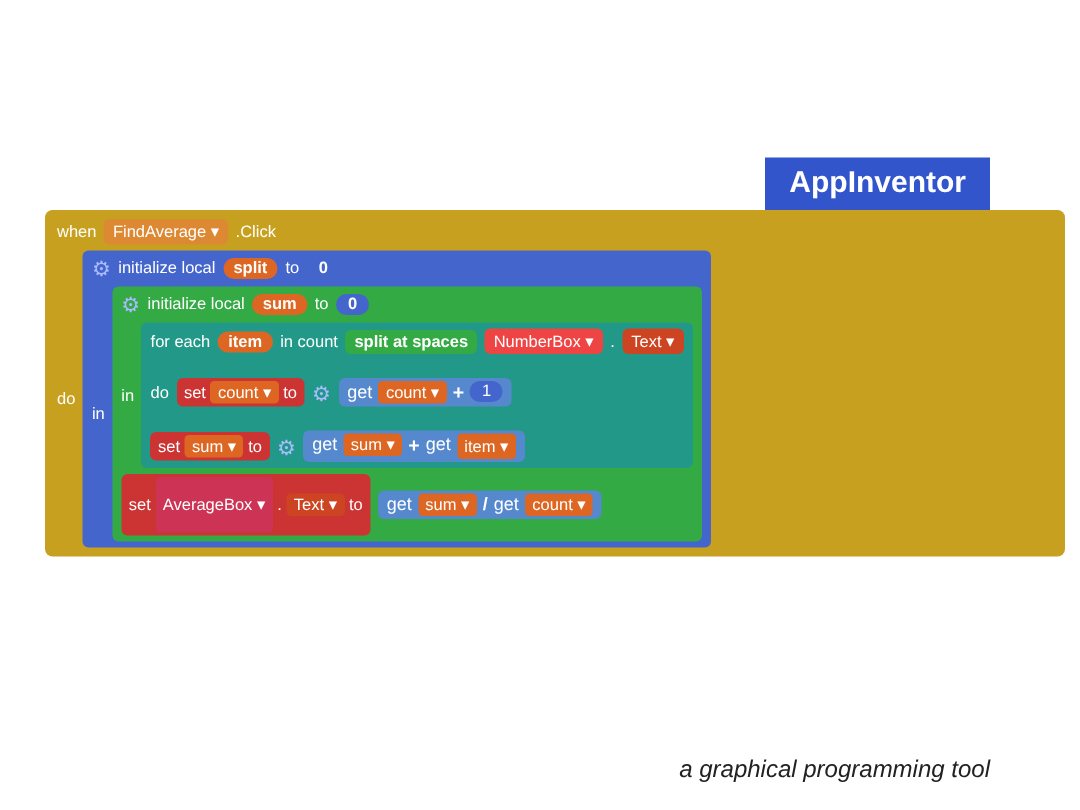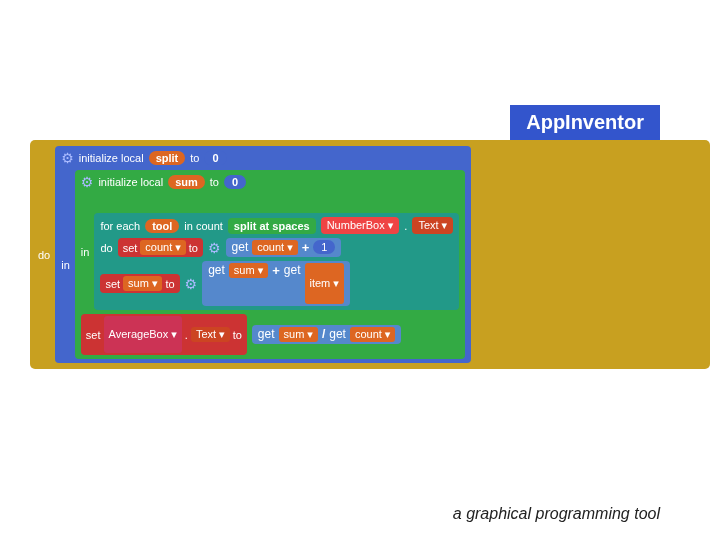--- a/index.html
+++ b/index.html
@@ -76,22 +76,21 @@
       display: flex;
       flex-direction: column;
       gap: 4px;
     }
     .nest-teal {
       background: #229988;
       border-radius: 4px;
       padding: 4px 6px;
       display: flex;
       flex-direction: column;
-      gap: 4px;
-      margin-top: 19px;
+      gap: 16px;
     }
 
     .pill {
       border-radius: 12px;
       padding: 1px 7px;
       font-size: 11px;
       font-weight: bold;
       color: white;
     }
     .pill-orange { background: #dd6622; }
@@ -135,20 +134,25 @@
 <body>
 
 <div class="title-box">AppInventor</div>
 
 <div class="footer-text">a graphical programming tool</div>
 
 <div class="blocks-container">
 
   <div class="when-block">
 
+    <div class="row">
+      <span class="label-white">when</span>
+      <span class="dropdown-orange" style="background:#dd8833;border-radius:4px;padding:2px 6px;font-size:11px;color:white;display:inline-flex;align-items:center;gap:2px;">FindAverage ▾</span>
+      <span class="label-white">.Click</span>
+    </div>
 
     <div class="row">
       <span class="label-white">do</span>
 
       <div class="nest-blue">
         <div class="row">
           <span class="gear-span">⚙</span>
           <span class="label-white">initialize local</span>
           <span class="pill pill-orange">split</span>
           <span class="label-white">to</span>
@@ -167,21 +171,21 @@
               <span class="btn-num">0</span>
             </div>
 
             <div class="row">
               <span class="label-white">in</span>
 
               <div class="nest-teal">
 
                 <div class="row">
                   <span class="label-white">for each</span>
-                  <span class="pill pill-orange">tool</span>
+                  <span class="pill pill-orange">item</span>
                   <span class="label-white">in count</span>
                   <span style="background:#33aa44;border-radius:4px;padding:2px 6px;font-size:11px;color:white;font-weight:bold;">split at spaces</span>
                   <span style="background:#ef4444;border-radius:4px;padding:2px 6px;font-size:11px;color:white;display:inline-flex;align-items:center;gap:2px;">NumberBox ▾</span>
                   <span class="label-white">.</span>
                   <span style="background:#cc4422;border-radius:4px;padding:2px 6px;font-size:11px;color:white;display:inline-flex;align-items:center;gap:2px;">Text ▾</span>
                 </div>
 
                 <div class="row">
                   <span class="label-white">do</span>
                   <span class="set-get-block">
@@ -205,21 +209,21 @@
                     <span style="background:#dd6622;border-radius:3px;padding:1px 5px;font-size:11px;color:white;display:inline-flex;align-items:center;gap:2px;">sum ▾</span>
                     <span>to</span>
                   </span>
                   <span class="gear-span">⚙</span>
 
                   <div class="math-block">
                     <span>get</span>
                     <span style="background:#dd6622;border-radius:3px;padding:1px 5px;font-size:11px;color:white;display:inline-flex;align-items:center;gap:2px;">sum ▾</span>
                     <span class="block-plus" style="color:white;">+</span>
                     <span>get</span>
-                    <span style="background:#dd6622;border-radius:3px;padding:14px 5px;font-size:11px;color:white;display:inline-flex;align-items:center;gap:2px;">item ▾</span>
+                    <span style="background:#dd6622;border-radius:3px;padding:2px 5px;font-size:11px;color:white;display:inline-flex;align-items:center;gap:2px;">item ▾</span>
                   </div>
                 </div>
 
               </div>
             </div>
 
             <div class="row">
               <span class="set-get-block">
                 <span>set</span>
                 <span style="background:#cc3355;border-radius:3px;padding:12px 5px;font-size:11px;color:white;display:inline-flex;align-items:center;gap:2px;">AverageBox ▾</span>

